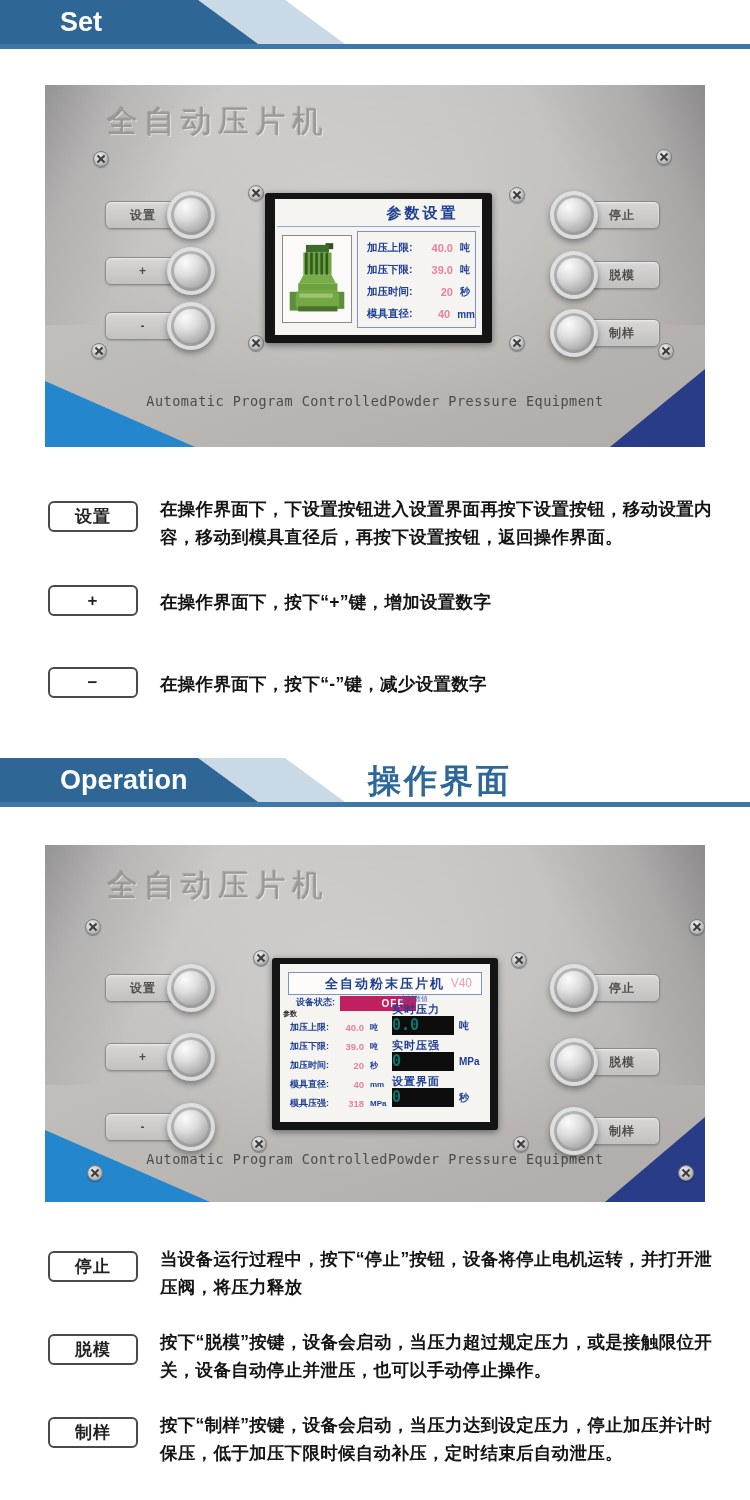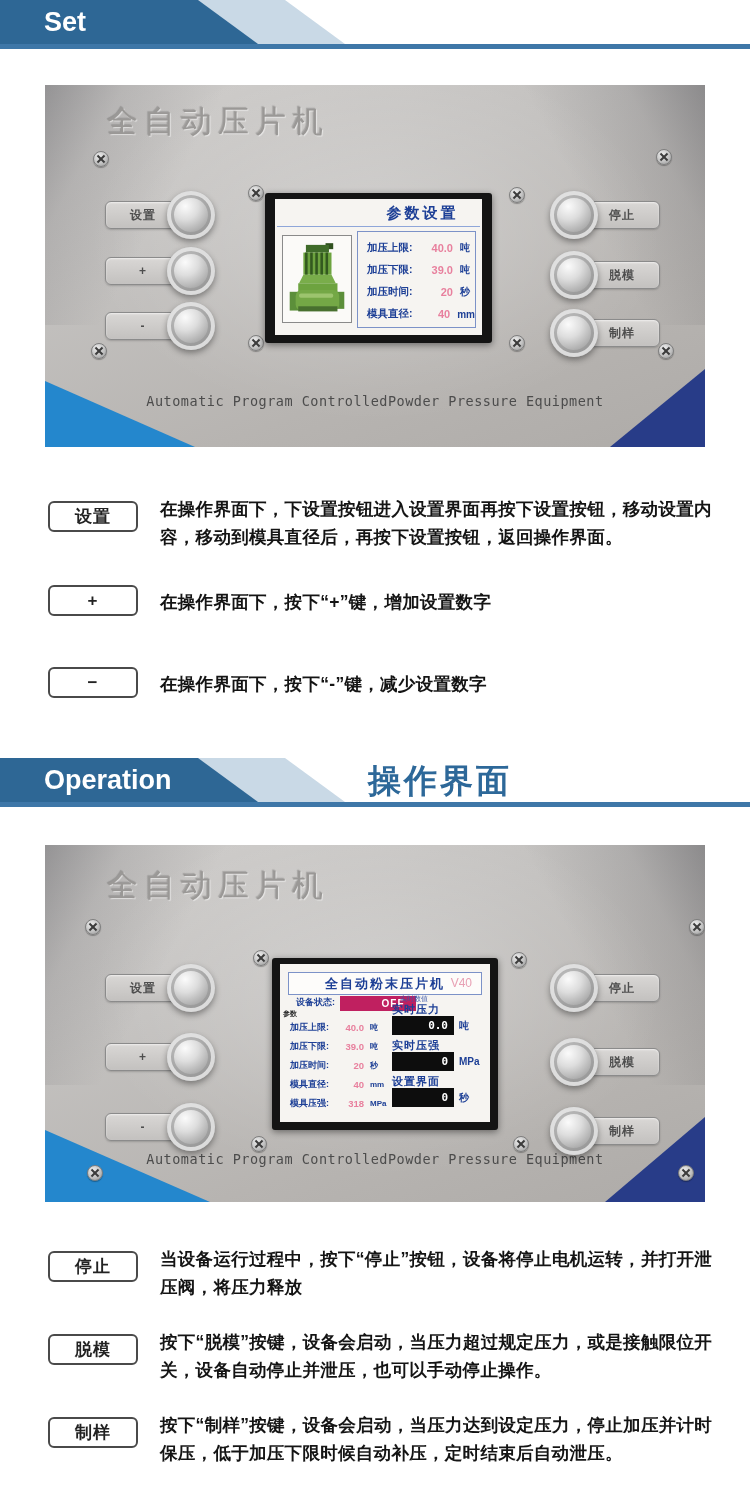--- a/index.html
+++ b/index.html
@@ -10,21 +10,21 @@
   }
   
   .hdr{position:absolute;left:0;width:750px;height:50px;}
   #hdr1{top:0;}
   #hdr2{top:758px;}
   .hdr-line{position:absolute;left:0;right:0;top:44px;height:5px;background:#3e77a8;}
   .hdr-light{position:absolute;left:0;top:0;width:345px;height:44px;background:#c9d9e6;
     clip-path:polygon(0 0,285px 0,345px 100%,0 100%);}
   .hdr-dark{position:absolute;left:0;top:0;width:260px;height:44px;background:#2e6795;
     clip-path:polygon(0 0,198px 0,258px 100%,0 100%);display:flex;align-items:center;}
-  .hdr-tag{color:#ffffff;font-weight:bold;font-size:27px;padding-left:44px;}
+  .hdr-tag{color:#ffffff;font-weight:bold;font-size:27px;padding-left:60px;}
   .hdr-title{position:absolute;left:130px;right:0;top:0;height:44px;text-align:center;
     line-height:46px;font-size:33px;font-weight:bold;color:#2d6899;letter-spacing:3px;}
   
   .photo{position:absolute;left:45px;width:660px;overflow:hidden;
     background:linear-gradient(160deg,#d0cecc 0%,#c3c1bf 35%,#b7b4b1 70%,#aeaba8 100%);}
   #photo1{top:85px;height:362px;}
   #photo2{top:845px;height:357px;}
   .sheen{position:absolute;inset:0;background:radial-gradient(ellipse at 50% 42%,rgba(255,255,255,.25),transparent 62%);}
   .shade{position:absolute;top:0;width:270px;height:240px;}
   .shade.tl{left:0;background:linear-gradient(118deg,rgba(66,66,72,.42) 0%,rgba(66,66,72,.16) 20%,transparent 46%);}
@@ -91,23 +91,23 @@
   .scr2-param-small{position:absolute;left:3px;top:45px;font-size:7px;color:#333;font-weight:bold;}
   .scr2-params{position:absolute;left:10px;top:54px;width:102px;}
   .prow2{height:19px;display:flex;align-items:center;}
   .plabel2{color:#1d3f96;font-weight:bold;font-size:9px;width:48px;}
   .pval2{color:#e8809e;font-size:9.5px;font-weight:bold;width:26px;text-align:right;margin-right:6px;}
   .punit2{color:#1d3f96;font-weight:bold;font-size:8px;}
   .scr2-displays{position:absolute;left:112px;top:38px;width:96px;}
   .dblock{margin-bottom:3px;}
   .dlabel{color:#1d3f96;font-weight:bold;font-size:11px;height:14px;letter-spacing:1px;}
   .dline{display:flex;align-items:center;}
-  .led{width:62px;height:19px;background:#0d0d0d;color:#ffffff;
-    font-family:"DejaVu Sans Mono","Liberation Mono",monospace;font-weight:bold;font-size:11px;
-    text-align:right;padding-right:6px;line-height:19px;box-sizing:border-box;}
+  .led{width:62px;height:19px;background:#0d0d0d;color:#0f766e;
+    font-family:"DejaVu Sans Mono","Liberation Mono",monospace;font-weight:bold;font-size:15px;
+    text-align:left;padding-right:6px;line-height:19px;box-sizing:border-box;}
   .dunit{color:#1d3f96;font-weight:bold;font-size:10px;margin-left:5px;}
   
   .inst-box{position:absolute;left:48px;width:86px;height:27px;border:2px solid #4a4a4a;border-radius:6px;
     background:#ffffff;display:flex;align-items:center;justify-content:center;
     font-size:17px;font-weight:bold;color:#222222;letter-spacing:1px;}
   .inst-text{position:absolute;left:160px;width:560px;font-size:17.5px;font-weight:600;color:#141414;
     line-height:27.5px;letter-spacing:.3px;}
 </style>
 </head>
 <body>

